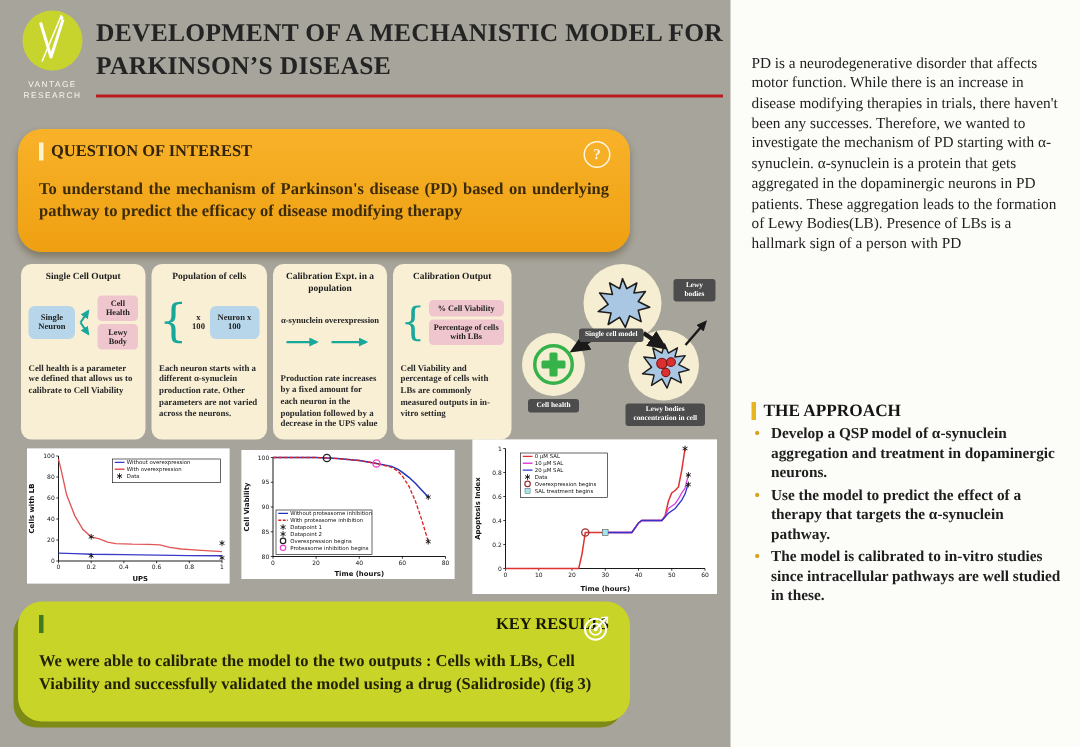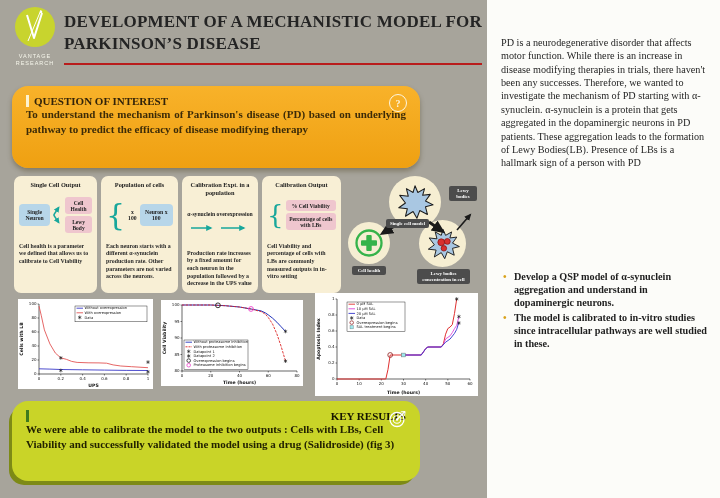--- a/index.html
+++ b/index.html
@@ -29,21 +29,21 @@
 
   
   .bigbox{position:absolute;left:12px;width:408px;border-radius:16px;box-sizing:border-box;
           padding:9px 14px;}
   .qbox{top:86px;height:82px;background:linear-gradient(180deg,#f8b22a,#efa011);
         box-shadow:0 3px 5px rgba(60,45,5,.35);}
   .kbox{top:401px;height:80px;background:#c9d428;box-shadow:-4px 5px 0 -1px #7d8a16;}
   .box-label{font-size:11px;font-weight:bold;color:#32230a;padding-left:5px;}
   .qbox .box-label{border-left:3px solid #fdf3cf;}
   .kbox .box-label{border-left:3px solid #3f7a1e;color:#161600;text-align:right;}
-  .box-text{margin-top:0;font-size:11px;font-weight:bold;line-height:1.35;}
+  .box-text{margin-top:12px;font-size:11px;font-weight:bold;line-height:1.35;}
   .qbox .box-text{color:#3c2b08;text-align:justify;}
   .kbox .box-text{color:#222200;}
   .corner-icon{position:absolute;top:8px;right:13px;}
   .qicon{width:16px;height:16px;border:1.5px solid #fdf6e0;border-radius:50%;
          color:#fdf6e0;font-size:10px;font-weight:bold;display:flex;
          align-items:center;justify-content:center;}
 
   
   .fbox{position:absolute;top:176px;height:117px;background:#f8efd5;border-radius:7px;
         box-sizing:border-box;padding:5px;display:flex;flex-direction:column;overflow:hidden;}
@@ -391,20 +391,22 @@
       </svg>
     </div>
     <div class="box-text">We were able to calibrate the model to the two outputs : Cells with LBs, Cell Viability and successfully validated the model using a drug (Salidroside) (fig 3)</div>
   </div>
 
   <aside class="sidebar">
     <div class="side-sec" id="sec-bio">
       <div class="bio-text">PD is a neurodegenerative disorder that affects motor function. While there is an increase in disease modifying therapies in trials, there haven't been any successes. Therefore, we wanted to investigate the mechanism of PD starting with α-synuclein. α-synuclein is a protein that gets aggregated in the dopaminergic neurons in PD patients. These aggregation leads to the formation of Lewy Bodies(LB). Presence of LBs is a hallmark sign of a person with PD</div>
     </div>
     <div class="side-sec" id="sec-app">
+      <div class="sec-title">THE APPROACH</div>
       <ul class="app-list">
-        <li>Develop a QSP model of α-synuclein aggregation and understand in dopaminergic neurons.</li>
+        <li>Develop a QSP model of α-synuclein aggregation and treatment in dopaminergic neurons.</li>
+        <li>Use the model to predict the effect of a therapy that targets the α-synuclein pathway.</li>
         <li>The model is calibrated to in-vitro studies since intracellular pathways are well studied in these.</li>
       </ul>
     </div>
   </aside>
 
 </div>
 
 </body></html>

